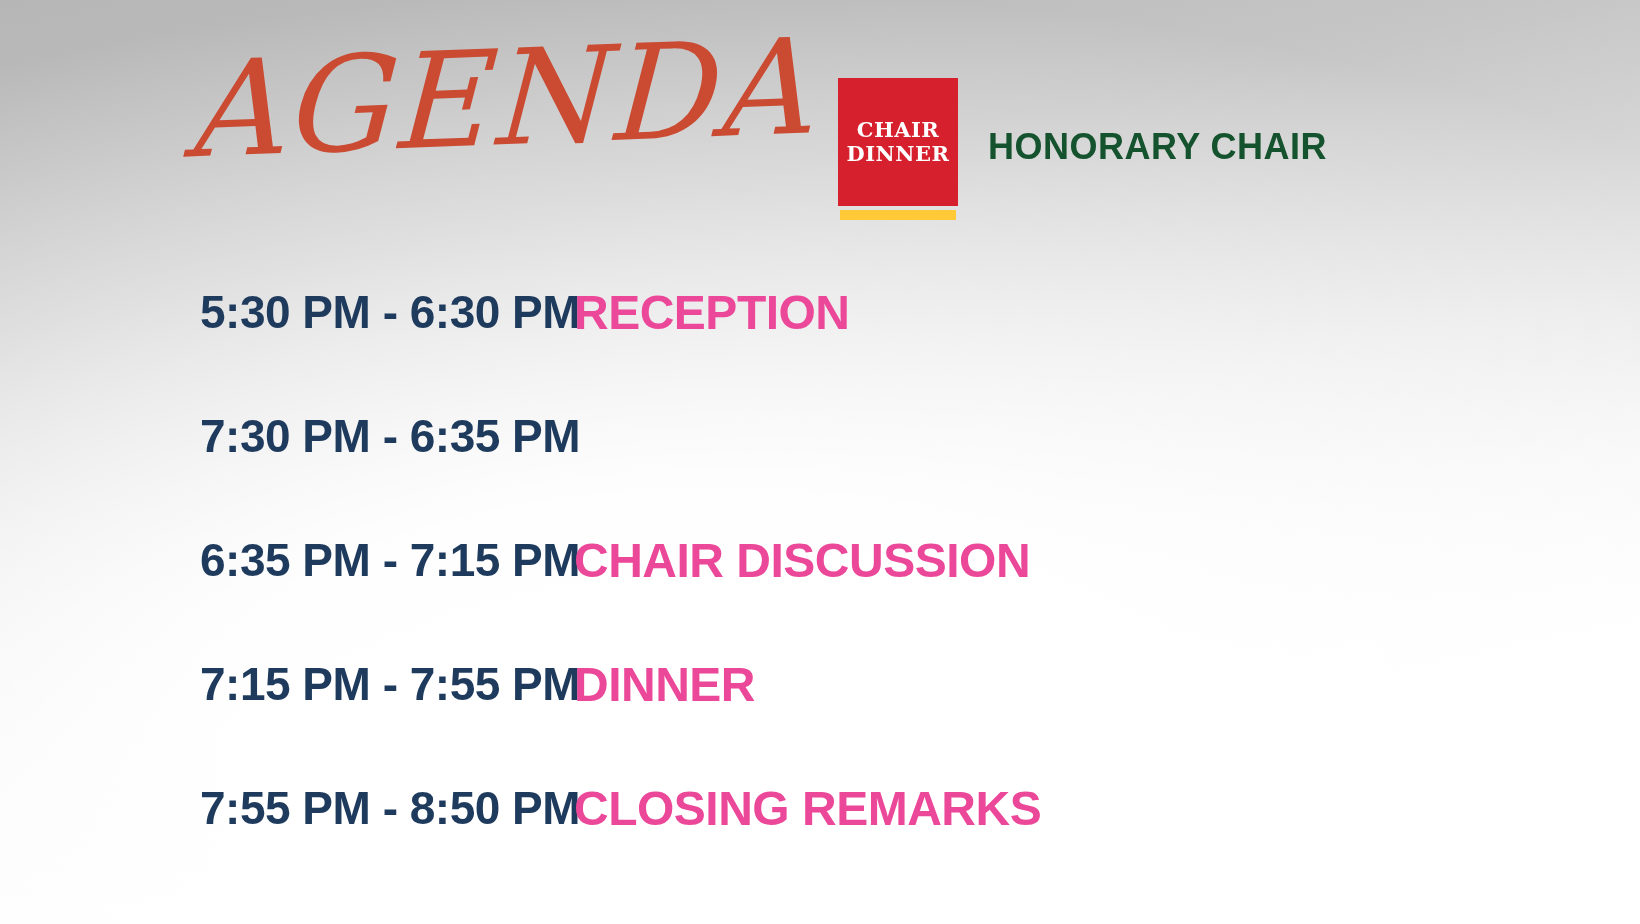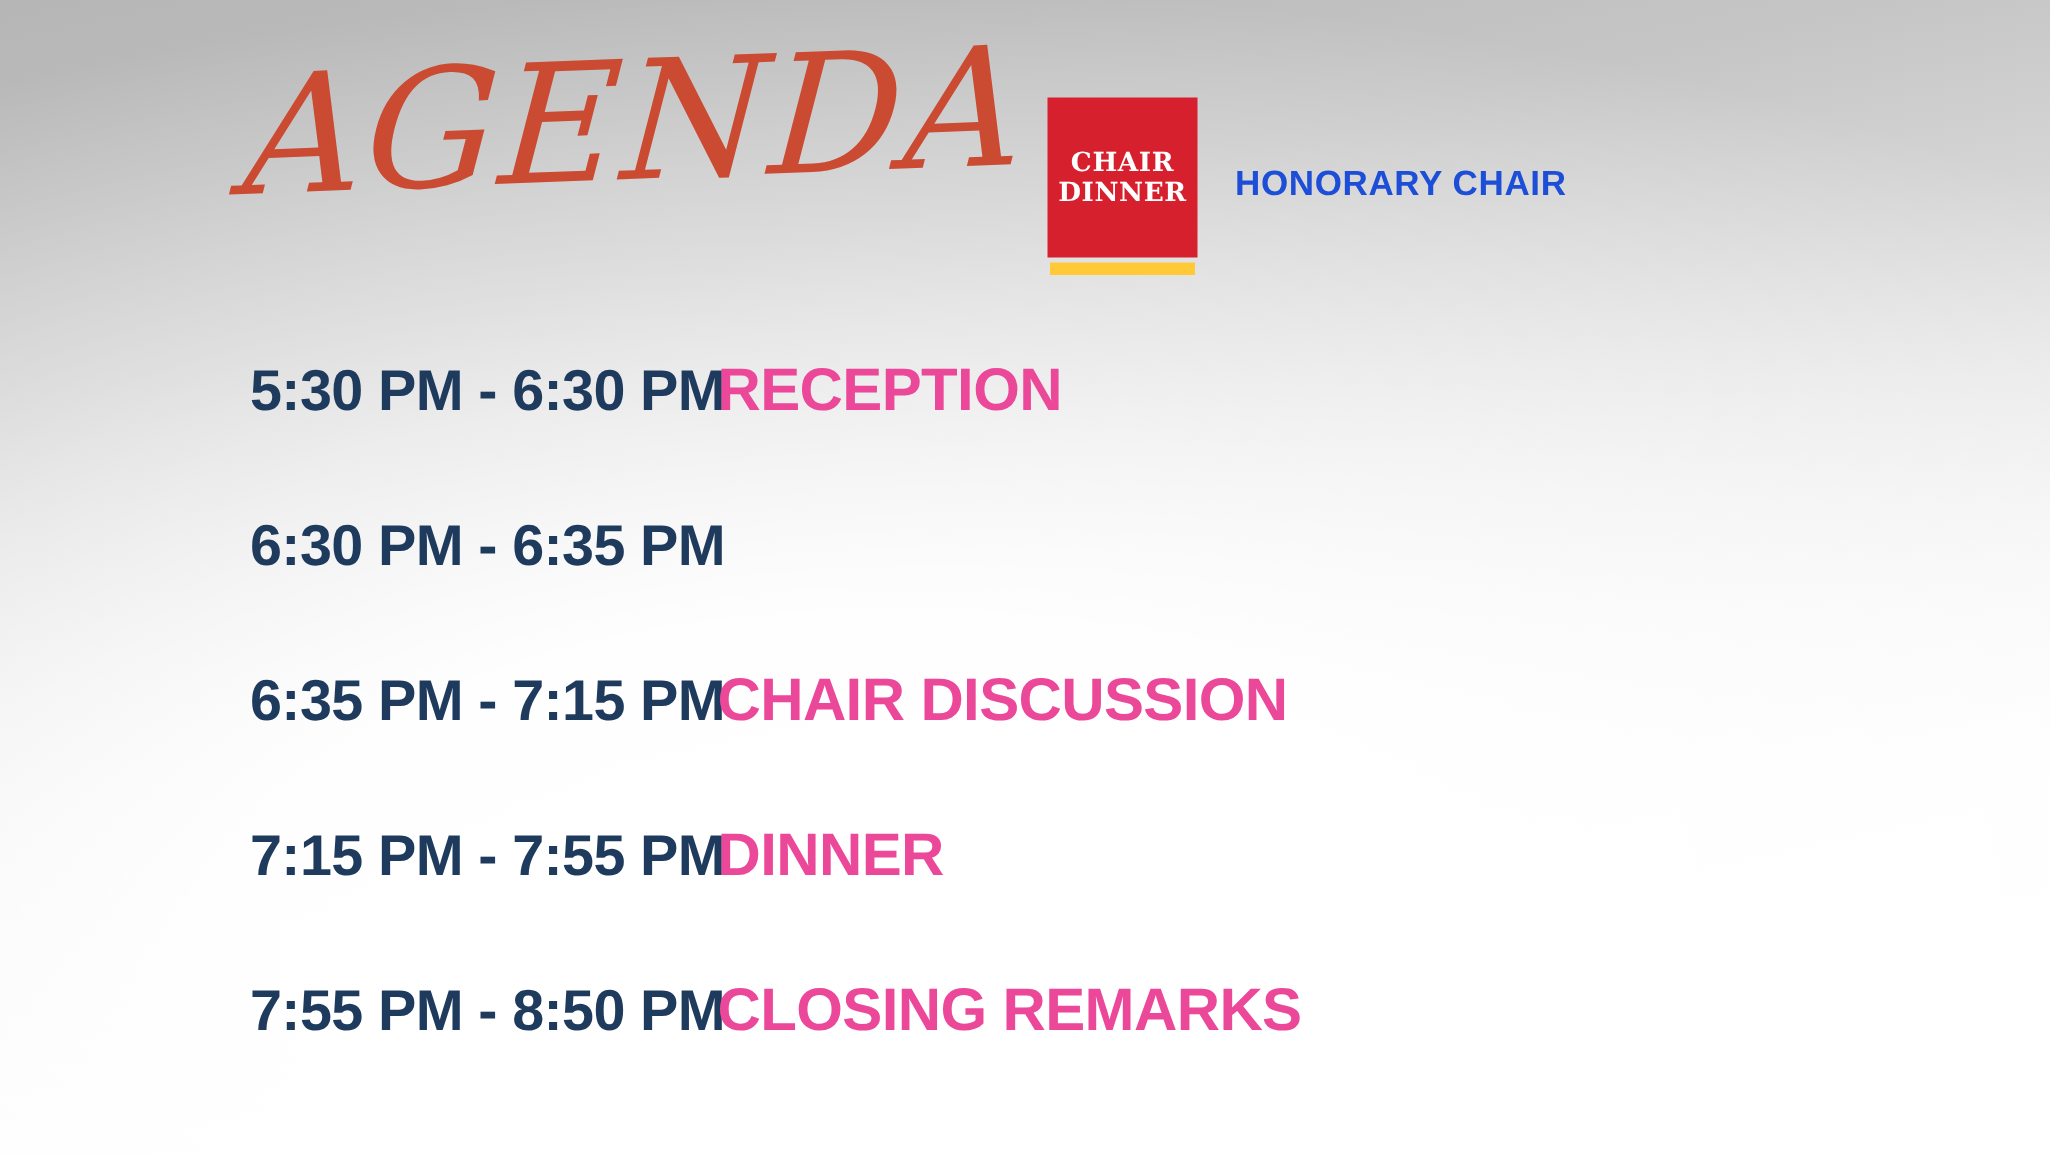--- a/index.html
+++ b/index.html
@@ -97,23 +97,23 @@
   }
   .wf-bar {
     height: 10px;
     background: #ffc938;
     margin: 0 2px;
   }
 
   .sponsor-role {
     font-family: "Liberation Sans", sans-serif;
     font-weight: 700;
-    font-size: 28px;
+    font-size: 36px;
     letter-spacing: 0.5px;
-    color: #1d4ed8;
+    color: #14532d;
     white-space: nowrap;
     padding-bottom: 4px;
   }
 
   
   #agenda-list {
     position: absolute;
     left: 0;
     top: 250px;
     width: 1640px;
@@ -169,21 +169,21 @@
 
       <div class="sponsor-role">HONORARY CHAIR</div>
     </div>
 
     <div id="agenda-list">
         <div class="agenda-row">
           <div class="agenda-time">5:30 PM - 6:30 PM</div>
           <div class="agenda-event">RECEPTION</div>
         </div>
         <div class="agenda-row">
-          <div class="agenda-time">6:30 PM - 6:35 PM</div>
+          <div class="agenda-time">7:30 PM - 6:35 PM</div>
         </div>
         <div class="agenda-row">
           <div class="agenda-time">6:35 PM - 7:15 PM</div>
           <div class="agenda-event">CHAIR DISCUSSION</div>
         </div>
         <div class="agenda-row">
           <div class="agenda-time">7:15 PM - 7:55 PM</div>
           <div class="agenda-event">DINNER</div>
         </div>
         <div class="agenda-row">

